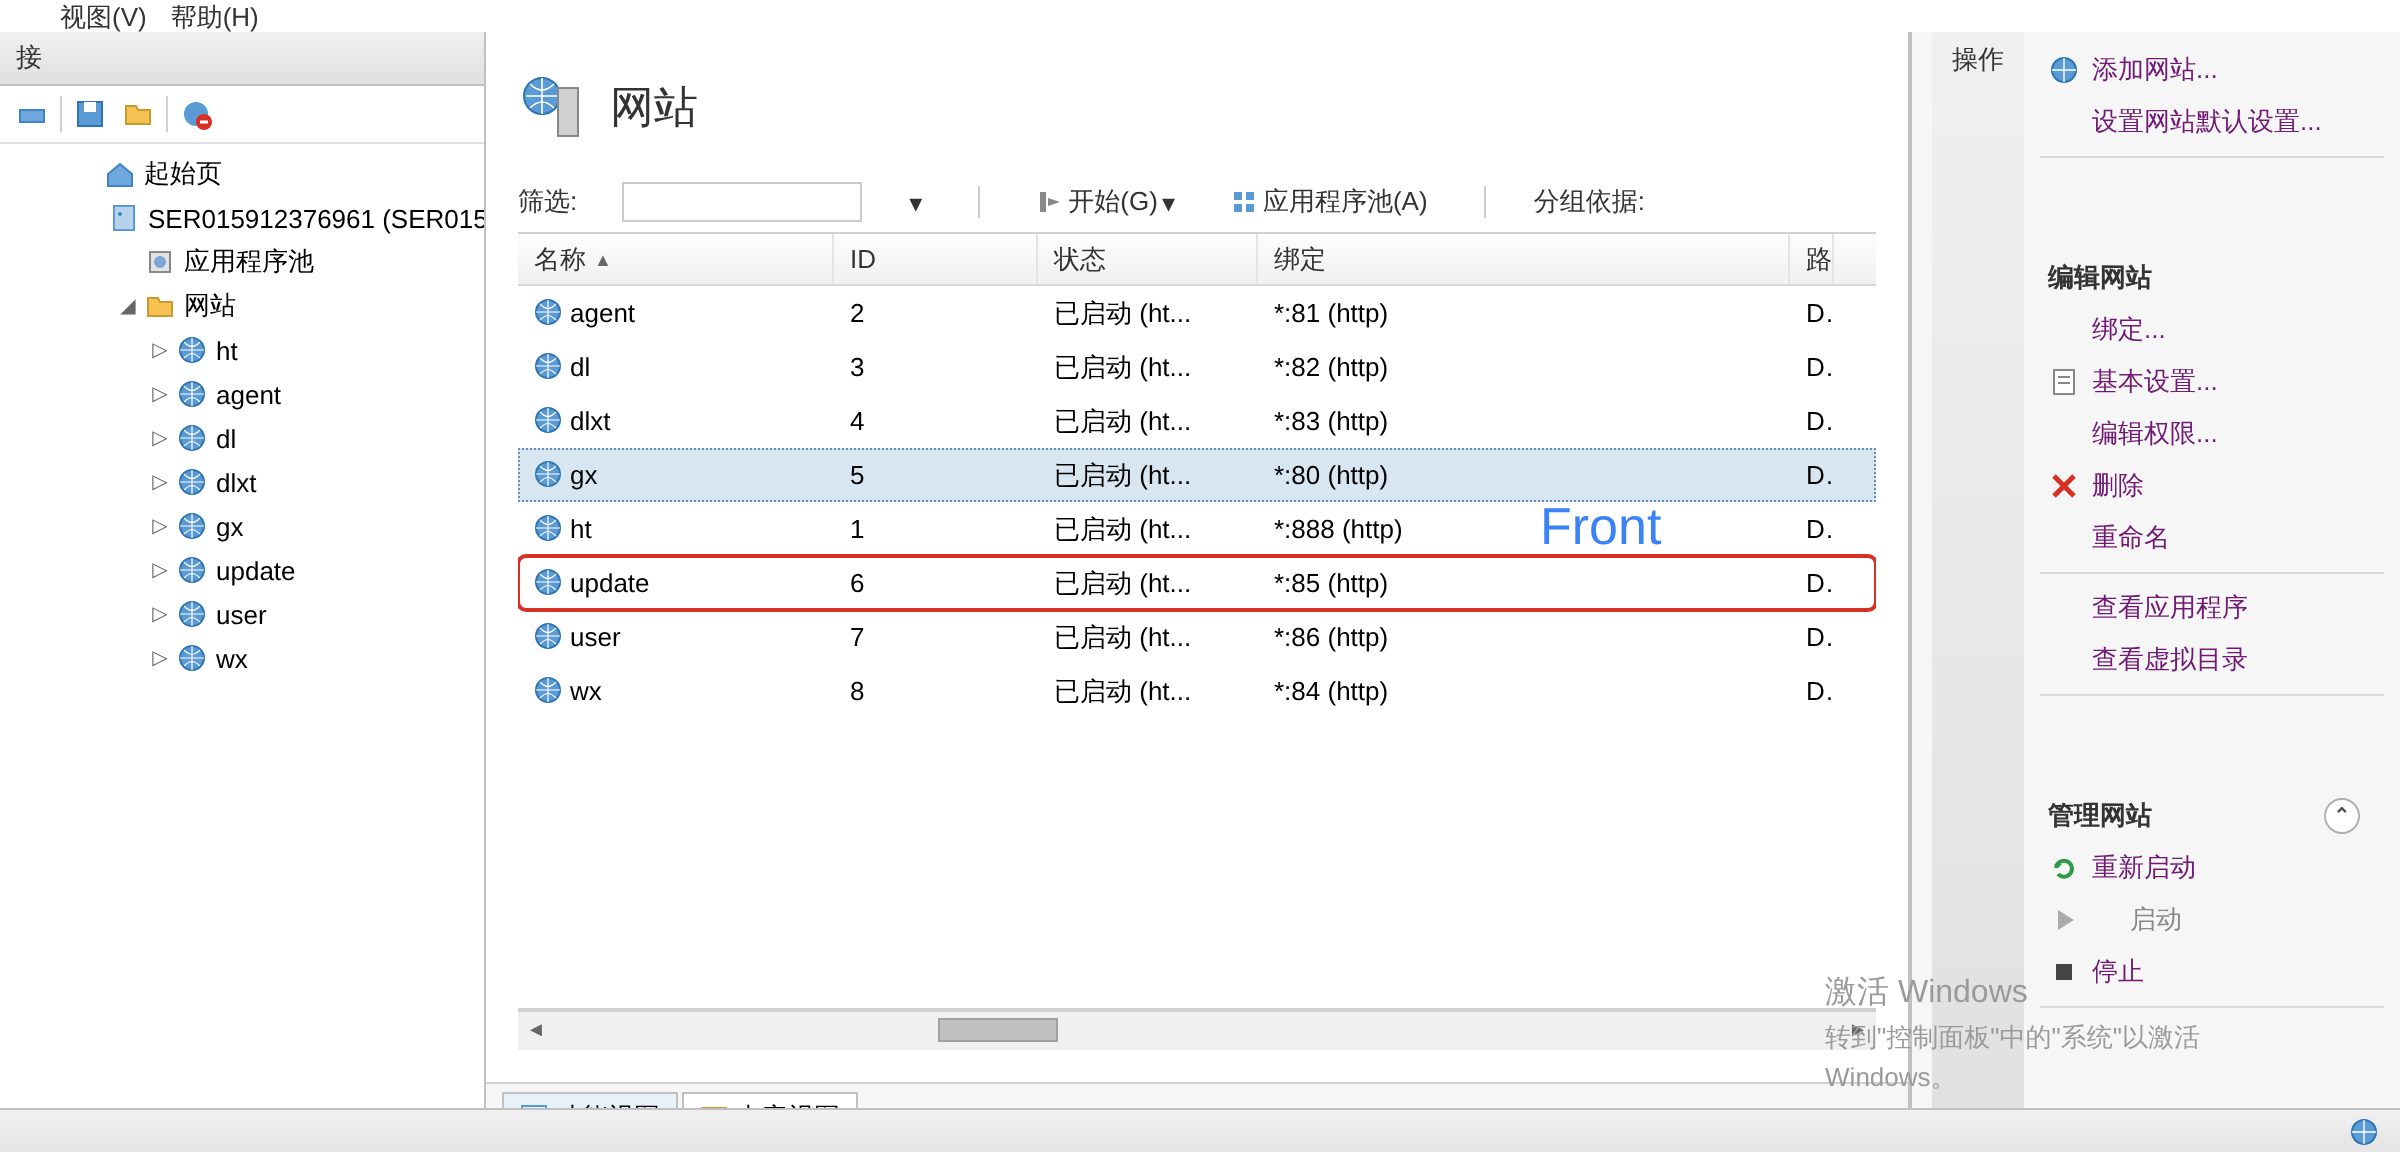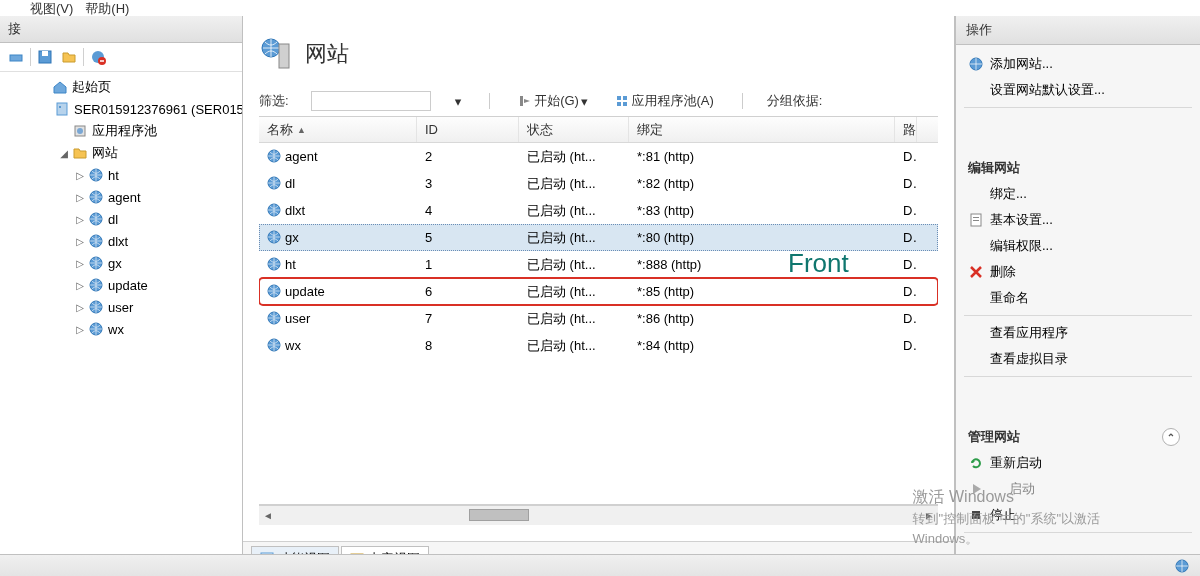--- a/index.html
+++ b/index.html
@@ -41,35 +41,35 @@
 .grid-head .col { padding:4px 8px; border-right:1px solid #e4e4e4; display:flex; align-items:center; gap:4px; color:#333; }
 .grid-body { }
 .grid-row { display:flex; height:27px; align-items:center; position:relative; }
 .grid-row .cell { padding:0 8px; white-space:nowrap; overflow:hidden; text-overflow:ellipsis; }
 .grid-row.selected { background:#d8e6f2; outline:1px dotted #6a8db5; outline-offset:-1px; }
 .grid-row.highlighted { outline:2px solid #d93025; outline-offset:-1px; border-radius:4px; }
 .col-name{width:158px;} .col-id{width:102px;} .col-state{width:110px;} .col-bind{width:266px;} .col-path{width:22px;}
 .site-ico { width:14px; height:14px; margin-right:4px; vertical-align:-2px; display:inline-block; }
 .sort-arrow{ font-size:9px; color:#666; }
 
-.front-label { position:absolute; color:#0f766e; font-size:26px; font-weight:300; left:788px; top:248px; pointer-events:none; }
+.front-label { position:absolute; color:#3b82f6; font-size:26px; font-weight:300; left:770px; top:248px; pointer-events:none; }
 
 .main-hscroll { height:20px; background:#f0f0f0; border-top:1px solid #d0d0d0; position:relative; }
 .main-hscroll .arr{position:absolute;top:0;width:18px;height:18px;display:flex;align-items:center;justify-content:center;color:#666;font-size:10px;} .main-hscroll .arr.r{right:0;}
 .main-hscroll .thumb{position:absolute;left:210px;top:3px;width:60px;height:12px;background:#c0c0c0;border:1px solid #a0a0a0;}
 
 .view-tabs { display:flex; gap:2px; padding:4px 8px; border-top:1px solid #d0d0d0; background:#f6f6f6; }
 .view-tabs .tab { display:flex; align-items:center; gap:4px; padding:3px 8px; border:1px solid #c0c0c0; background:#fff; cursor:pointer; font-size:12px; }
 .view-tabs .tab.active { background:#e8f0f8; }
 
-.right-panel { width:245px; background:#f6f6f6; border-left:1px solid #c0c0c0; display:flex; flex-direction:column; }
+.right-panel { width:245px; background:#f6f6f6; border-left:1px solid #c0c0c0; display:flex; flex-direction:row;padding-left:10px; }
 .right-header { background:linear-gradient(#f0f0f0,#e0e0e0); padding:5px 10px; font-size:13px; color:#333; border-bottom:1px solid #c0c0c0; }
 .right-body { flex:1; padding:6px 0; overflow:auto; }
 .right-body .section-title { font-weight:bold; padding:4px 12px; color:#333;margin-top:47px; }
-.right-body .item { display:flex; align-items:center; gap:6px; padding:4px 12px; cursor:pointer; color:#000000; }
+.right-body .item { display:flex; align-items:center; gap:6px; padding:4px 12px; cursor:pointer; color:#701a75; }
 .right-body .item .ico { width:16px; height:16px; display:inline-flex; align-items:center; justify-content:center; }
 .right-body hr { border:none; border-top:1px solid #d8d8d8; margin:4px 8px; }
 .right-body .item.disabled { color:#888;gap:25px; }
 .collapse-btn { float:right; width:18px; height:18px; border:1px solid #b0b0b0; border-radius:50%; display:flex; align-items:center; justify-content:center; font-size:10px; color:#555; background:#fff; margin-right:8px; }
 
 .watermark { position:absolute; right:100px; bottom:28px; color:#9a9a9a; font-size:15px; z-index:5; pointer-events:none; line-height:1.5; }
 .watermark .big{font-size:16px;}
 
 .statusbar { position:absolute; bottom:0; left:0; right:0; height:22px; background:linear-gradient(#f0f0f0,#e4e4e4); border-top:1px solid #c0c0c0; display:flex; justify-content:flex-end; align-items:center; padding:0 10px; gap:6px; }
 

